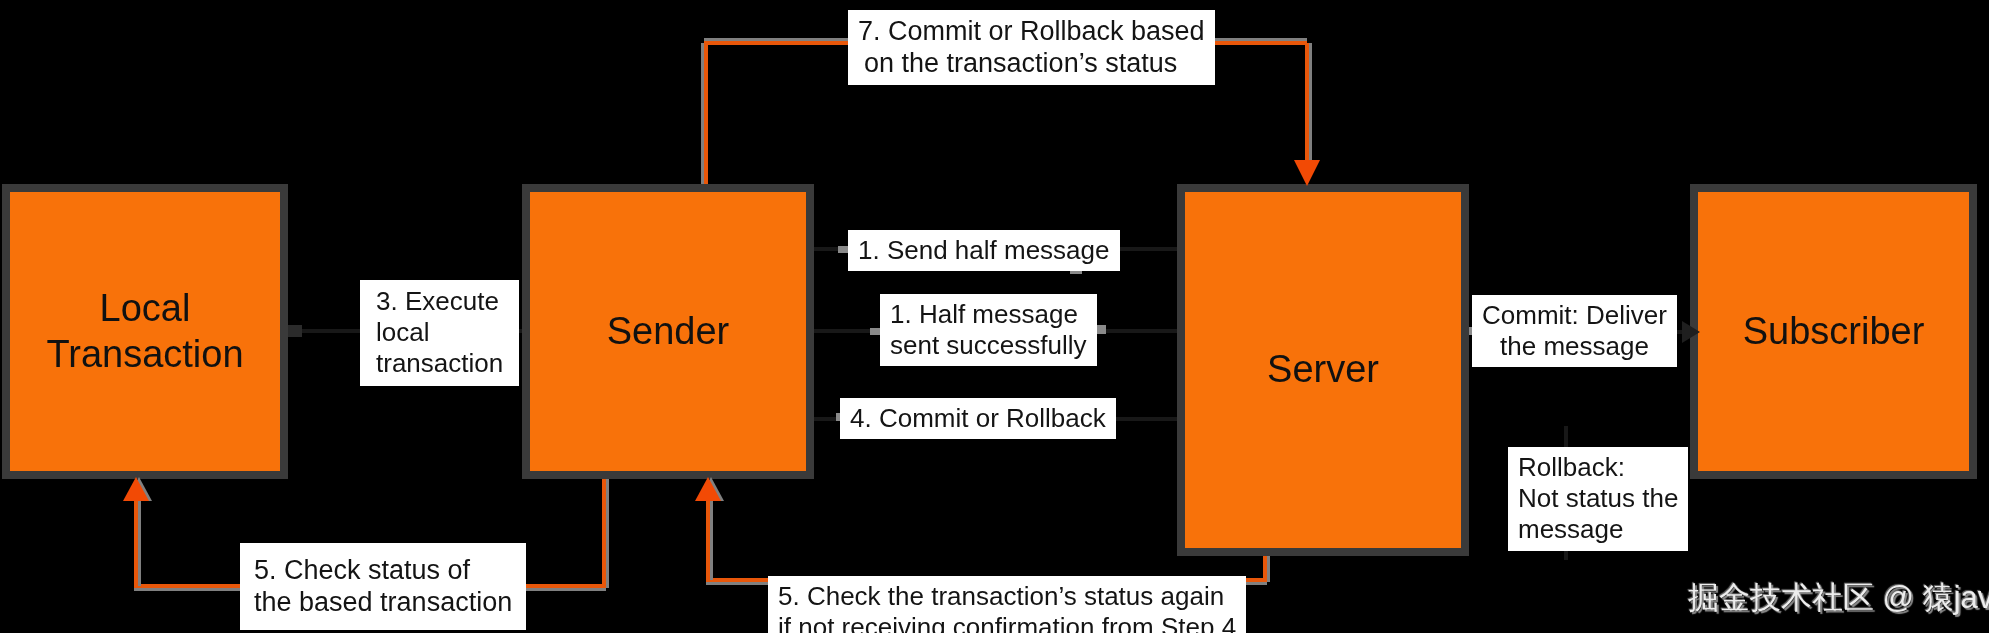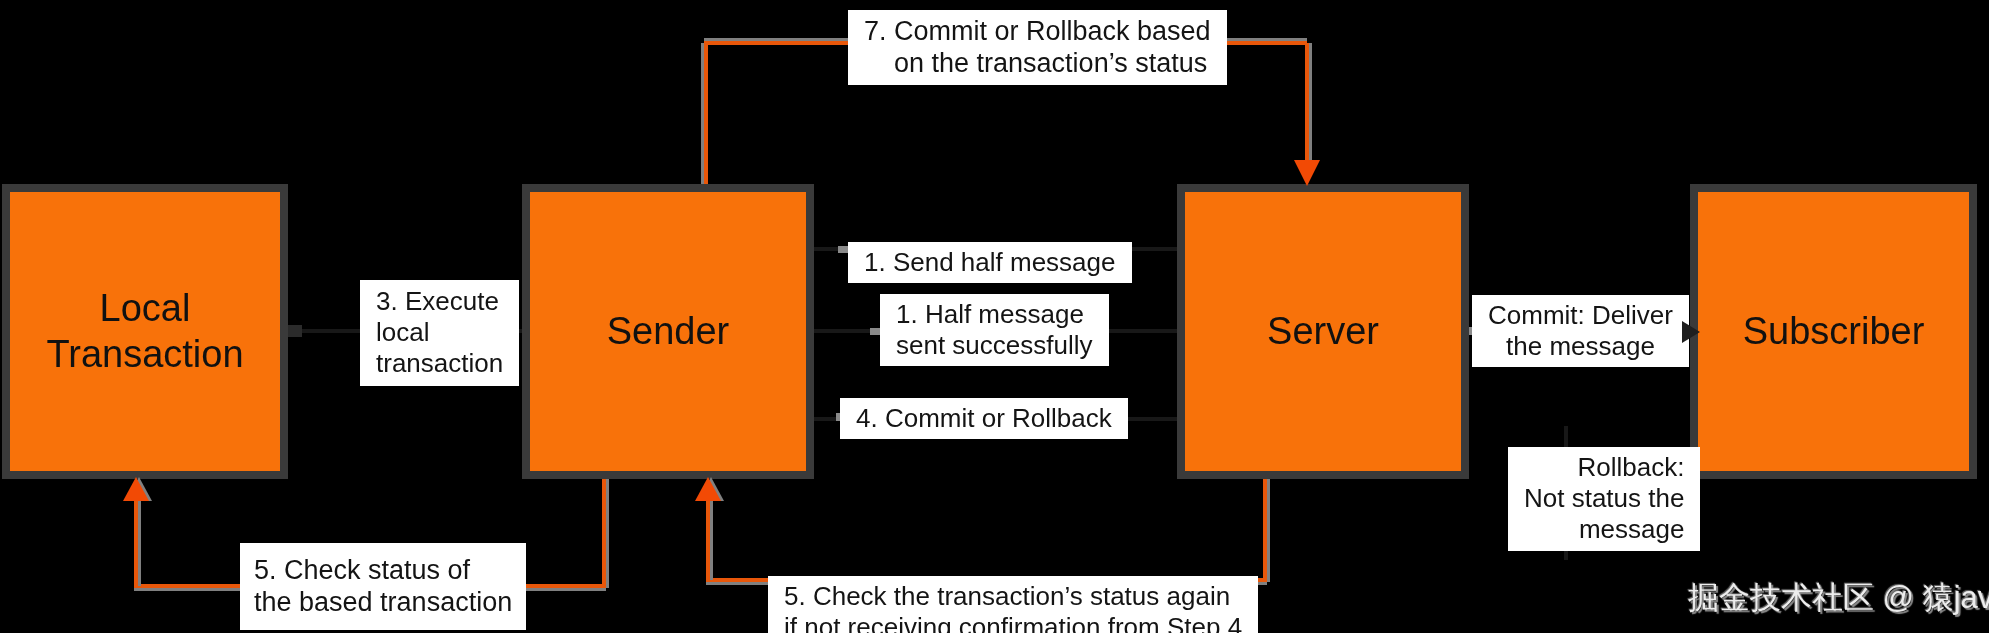--- a/index.html
+++ b/index.html
@@ -60,34 +60,34 @@
   }
   
   .nub{position:absolute;background:#8A8A8A;z-index:2;}
   .nub.dark{background:#2B2B2B;}
   
   .lbl{
     position:absolute;
     background:var(--label-bg);
     color:var(--label-text);
     font-size:26px;line-height:1.2;
-    padding:5px 16px;
+    padding:5px 10px;
     white-space:nowrap;
     z-index:3;
   }
   .lbl span{display:block;}
   .lbl.center{text-align:center;}
   
   #lbl-step7{left:848px;top:10px;font-size:27px;}
-  #lbl-step1{left:848px;top:242px;}
+  #lbl-step1{left:848px;top:230px;}
   #lbl-step2{left:880px;top:294px;}
   #lbl-step4{left:840px;top:398px;}
   #lbl-step3{left:360px;top:280px;padding:6px 16px;}
   #lbl-commit{left:1472px;top:295px;}
-  #lbl-rollback{left:1508px;top:447px;text-align:right;}
+  #lbl-rollback{left:1508px;top:447px;}
   #lbl-step5{left:768px;top:576px;}
   #lbl-step6{left:240px;top:543px;font-size:27px;padding:11px 14px;}
   
   .watermark{
     position:absolute;
     left:1688px;top:577px;
     font-size:31px;
     color:#EDEDED;
     text-shadow:2px 2px 1px #8C8C8C,-1px -1px 1px #6F6F6F;
     z-index:6;
@@ -131,30 +131,30 @@
   <div class="nub dark" style="left:288px;top:325px;width:14px;height:12px;"></div>
   <div class="nub" style="left:1467px;top:327px;width:12px;height:8px;"></div>
 
   <div class="node" style="left:2px;top:184px;width:286px;height:295px;">
     <span>Local</span>
     <span>Transaction</span>
   </div>
   <div class="node" style="left:522px;top:184px;width:292px;height:295px;">
     <span>Sender</span>
   </div>
-  <div class="node" style="left:1177px;top:184px;width:292px;height:295px;">
+  <div class="node" style="left:1177px;top:184px;width:292px;height:372px;">
     <span>Server</span>
   </div>
   <div class="node" style="left:1690px;top:184px;width:287px;height:295px;">
     <span>Subscriber</span>
   </div>
 
   <div class="lbl" id="lbl-step7">
     <span>7. Commit or Rollback based</span>
-    <span style="padding-left:6px;margin-left:24px;">on the transaction’s status</span>
+    <span style="padding-left:6px;">on the transaction’s status</span>
   </div>
 
   <div class="lbl" id="lbl-step1">
     <span>1. Send half message</span>
   </div>
 
   <div class="lbl" id="lbl-step2">
     <span>1. Half message</span>
     <span>sent successfully</span>
   </div>

